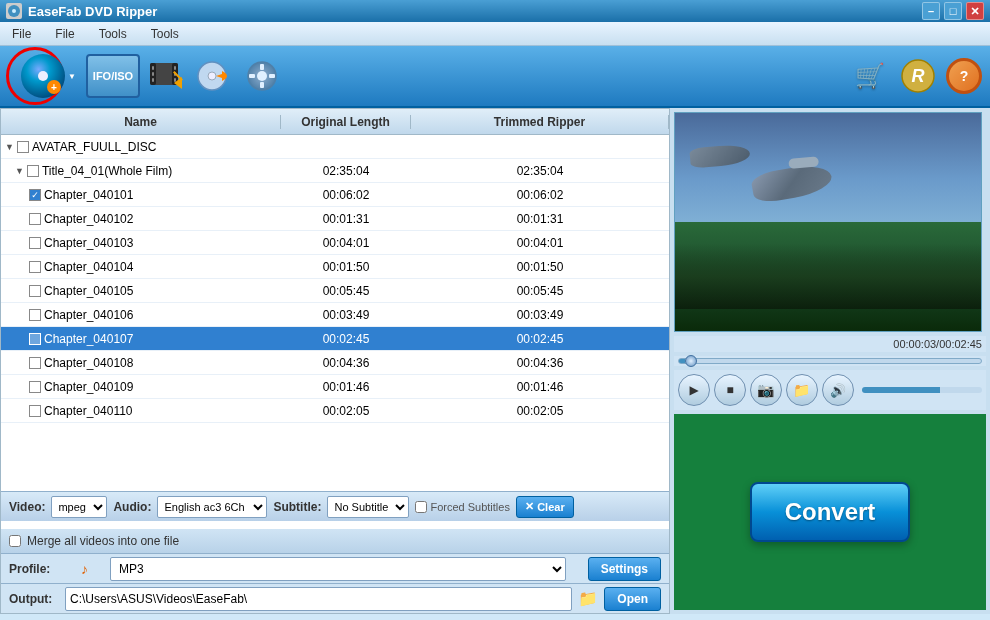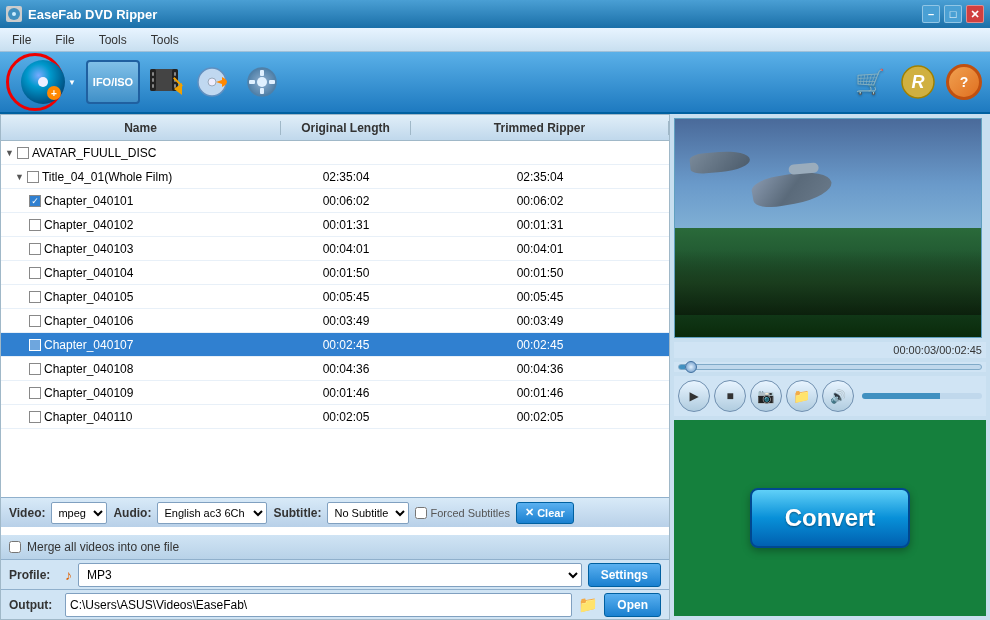--- a/index.html
+++ b/index.html
@@ -11,21 +11,21 @@
       height: 620px;
       overflow: hidden;
     }
 
     
     .title-bar {
       background: linear-gradient(to bottom, #4a9fd4, #1a6fa8);
       display: flex;
       align-items: center;
       justify-content: space-between;
-      height: 28px;
+      height: 22px;
       padding: 0 6px;
       color: white;
       font-size: 13px;
       font-weight: bold;
     }
     .title-bar-left {
       display: flex;
       align-items: center;
       gap: 6px;
     }
@@ -274,21 +274,21 @@
       height: 24px;
       margin-top: 8px;
     }
 
     
     .profile-row {
       background: #d0e4f4;
       padding: 4px 8px;
       display: flex;
       align-items: center;
-      gap: 6px;
+      gap: 22px;
       height: 30px;
       border-top: 1px solid #90b0cc;
     }
     .profile-label {
       font-size: 12px;
       font-weight: bold;
       color: #333;
       width: 50px;
     }
     .profile-select {

